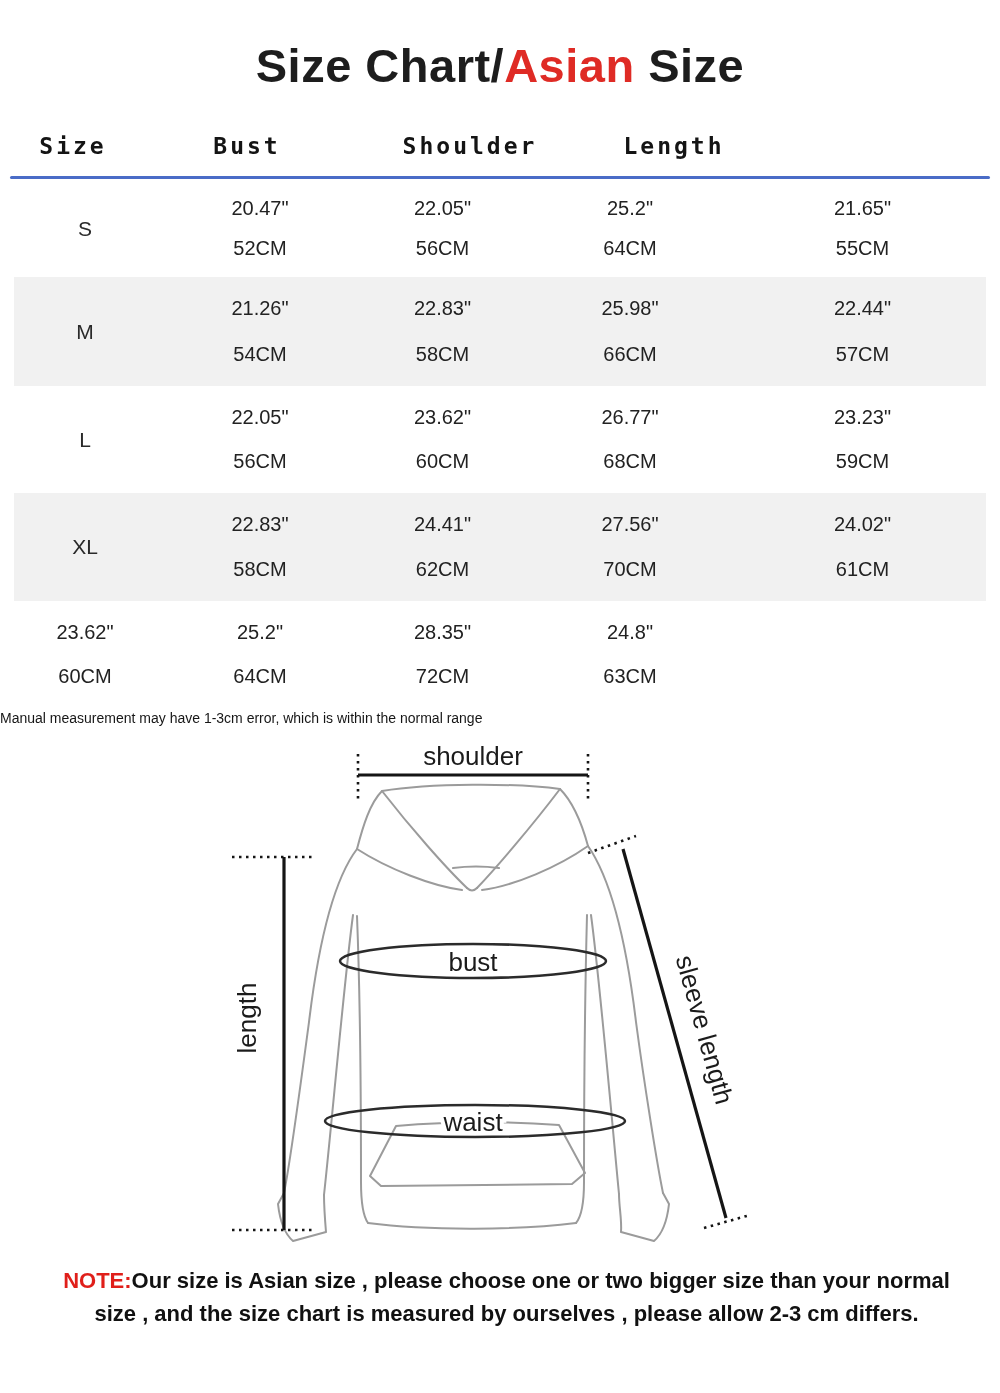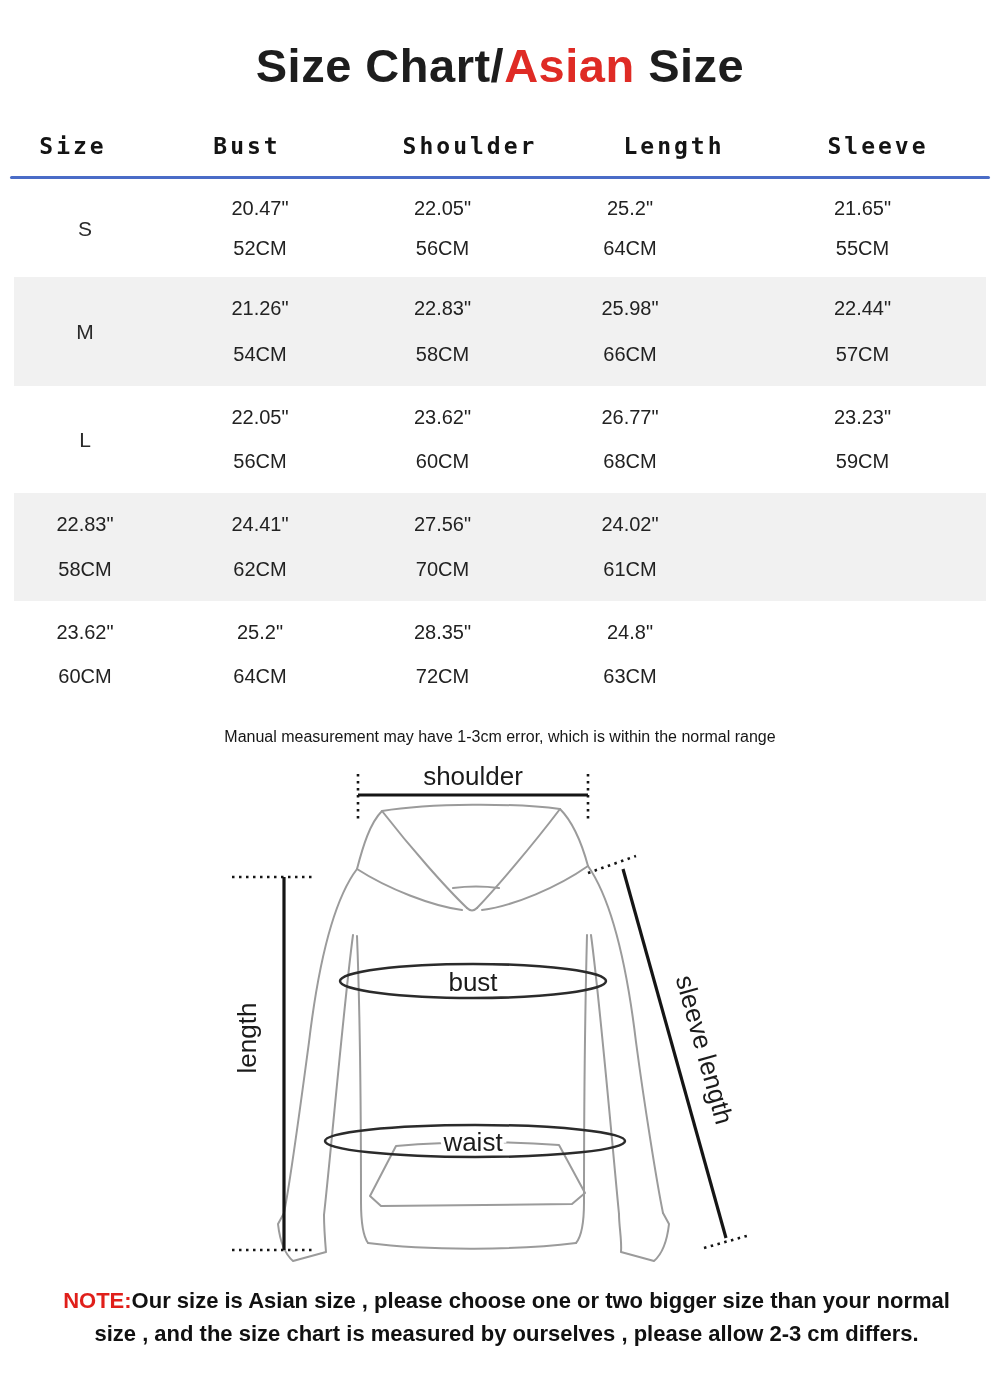--- a/index.html
+++ b/index.html
@@ -71,23 +71,23 @@
     padding:9px 0;
     font-size:20px;
     color:#222222;
   }
   .cell.size-cell{
     justify-content:center;
     font-size:21px;
     color:#2a2a2a;
   }
   .footnote{
-    margin-top:20px;
-    text-align:center;
-    font-size:16px;
+    margin-top:2px;
+    text-align:left;
+    font-size:14px;
     color:#161616;
   }
   
   .diagram{
     display:block;
     margin:6px auto 0 auto;
   }
   .diagram text{
     font-family:"Liberation Sans",sans-serif;
     font-size:26px;
@@ -110,21 +110,20 @@
 
 <div class="page">
 
   <div class="title"><span>Size Chart/</span><span class="accent">Asian</span><span> Size</span></div>
 
   <div class="thead">
     <div class="th">Size</div>
     <div class="th">Bust</div>
     <div class="th">Shoulder</div>
     <div class="th">Length</div>
-    <div class="th">Sleeve</div>
   </div>
 
   <div class="rule"></div>
 
   <div class="tbody">
 
     <div class="trow h97">
       <div class="cell size-cell">S</div>
       <div class="cell">
           <div>20.47"</div>
@@ -178,20 +177,21 @@
           <div>26.77"</div>
           <div>68CM</div>
         </div>
       <div class="cell">
           <div>23.23"</div>
           <div>59CM</div>
         </div>
     </div>
 
     <div class="trow h108 shaded">
+      <div class="cell size-cell">XL</div>
       <div class="cell">
           <div>22.83"</div>
           <div>58CM</div>
         </div>
       <div class="cell">
           <div>24.41"</div>
           <div>62CM</div>
         </div>
       <div class="cell">
           <div>27.56"</div>

